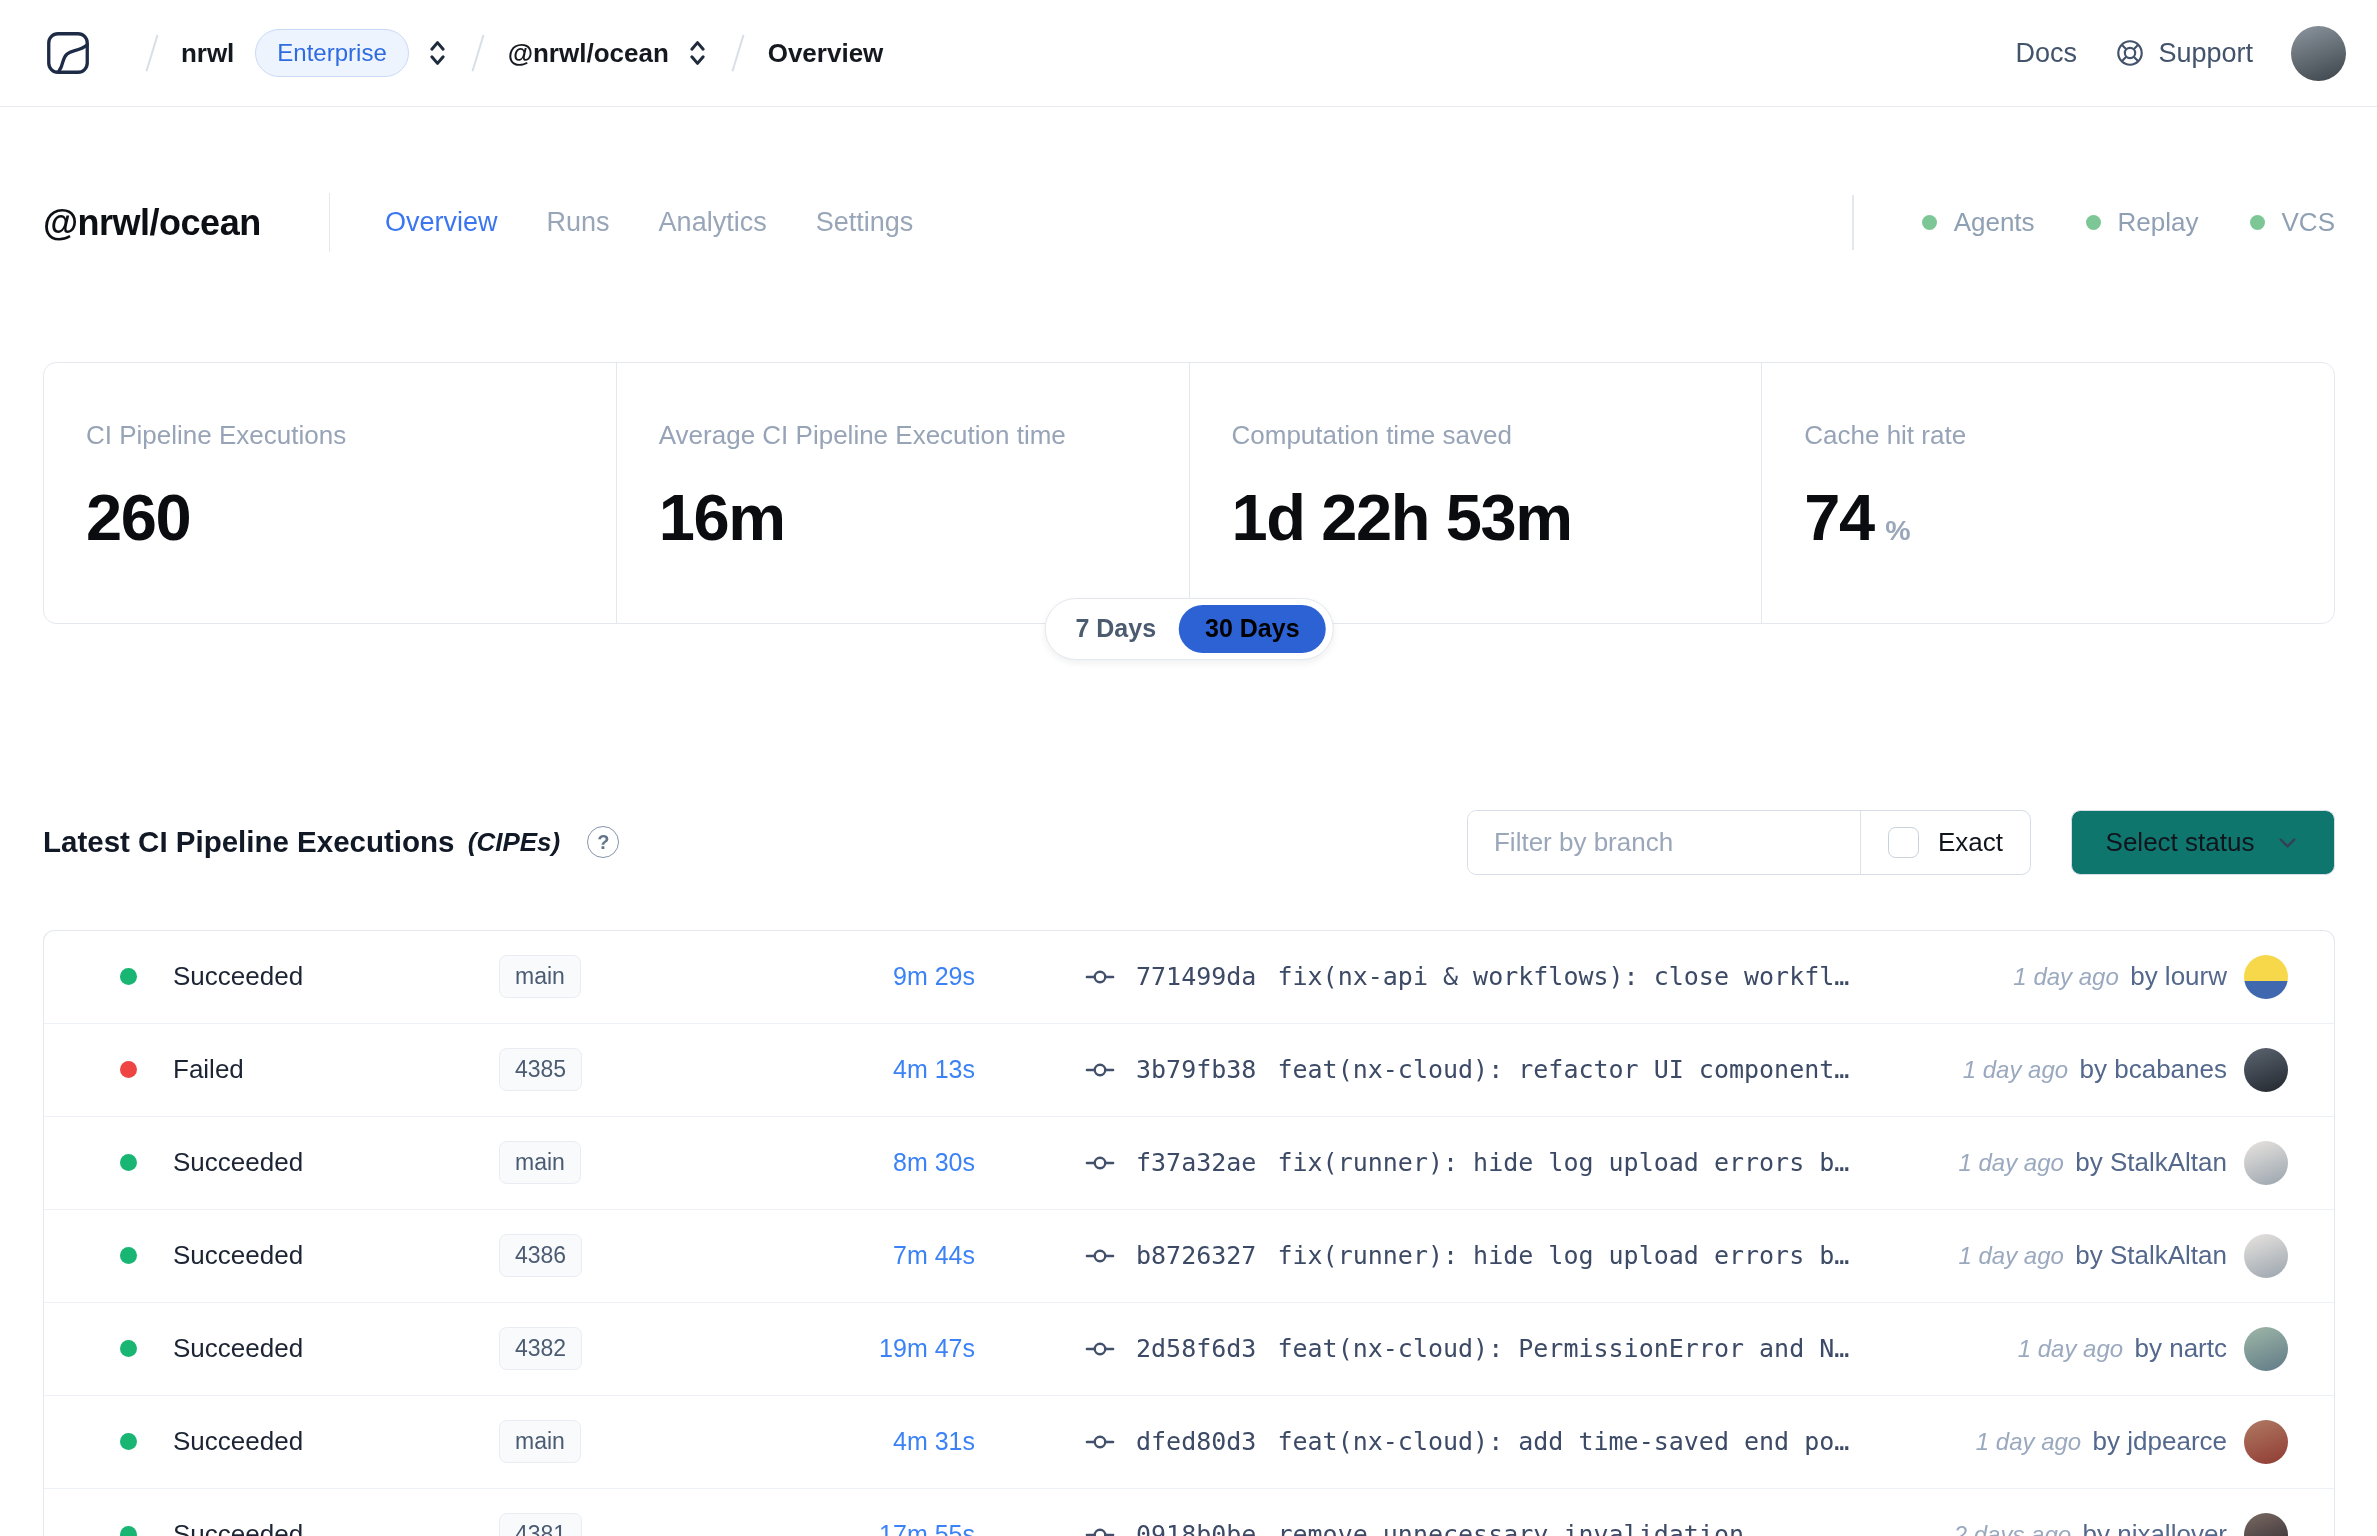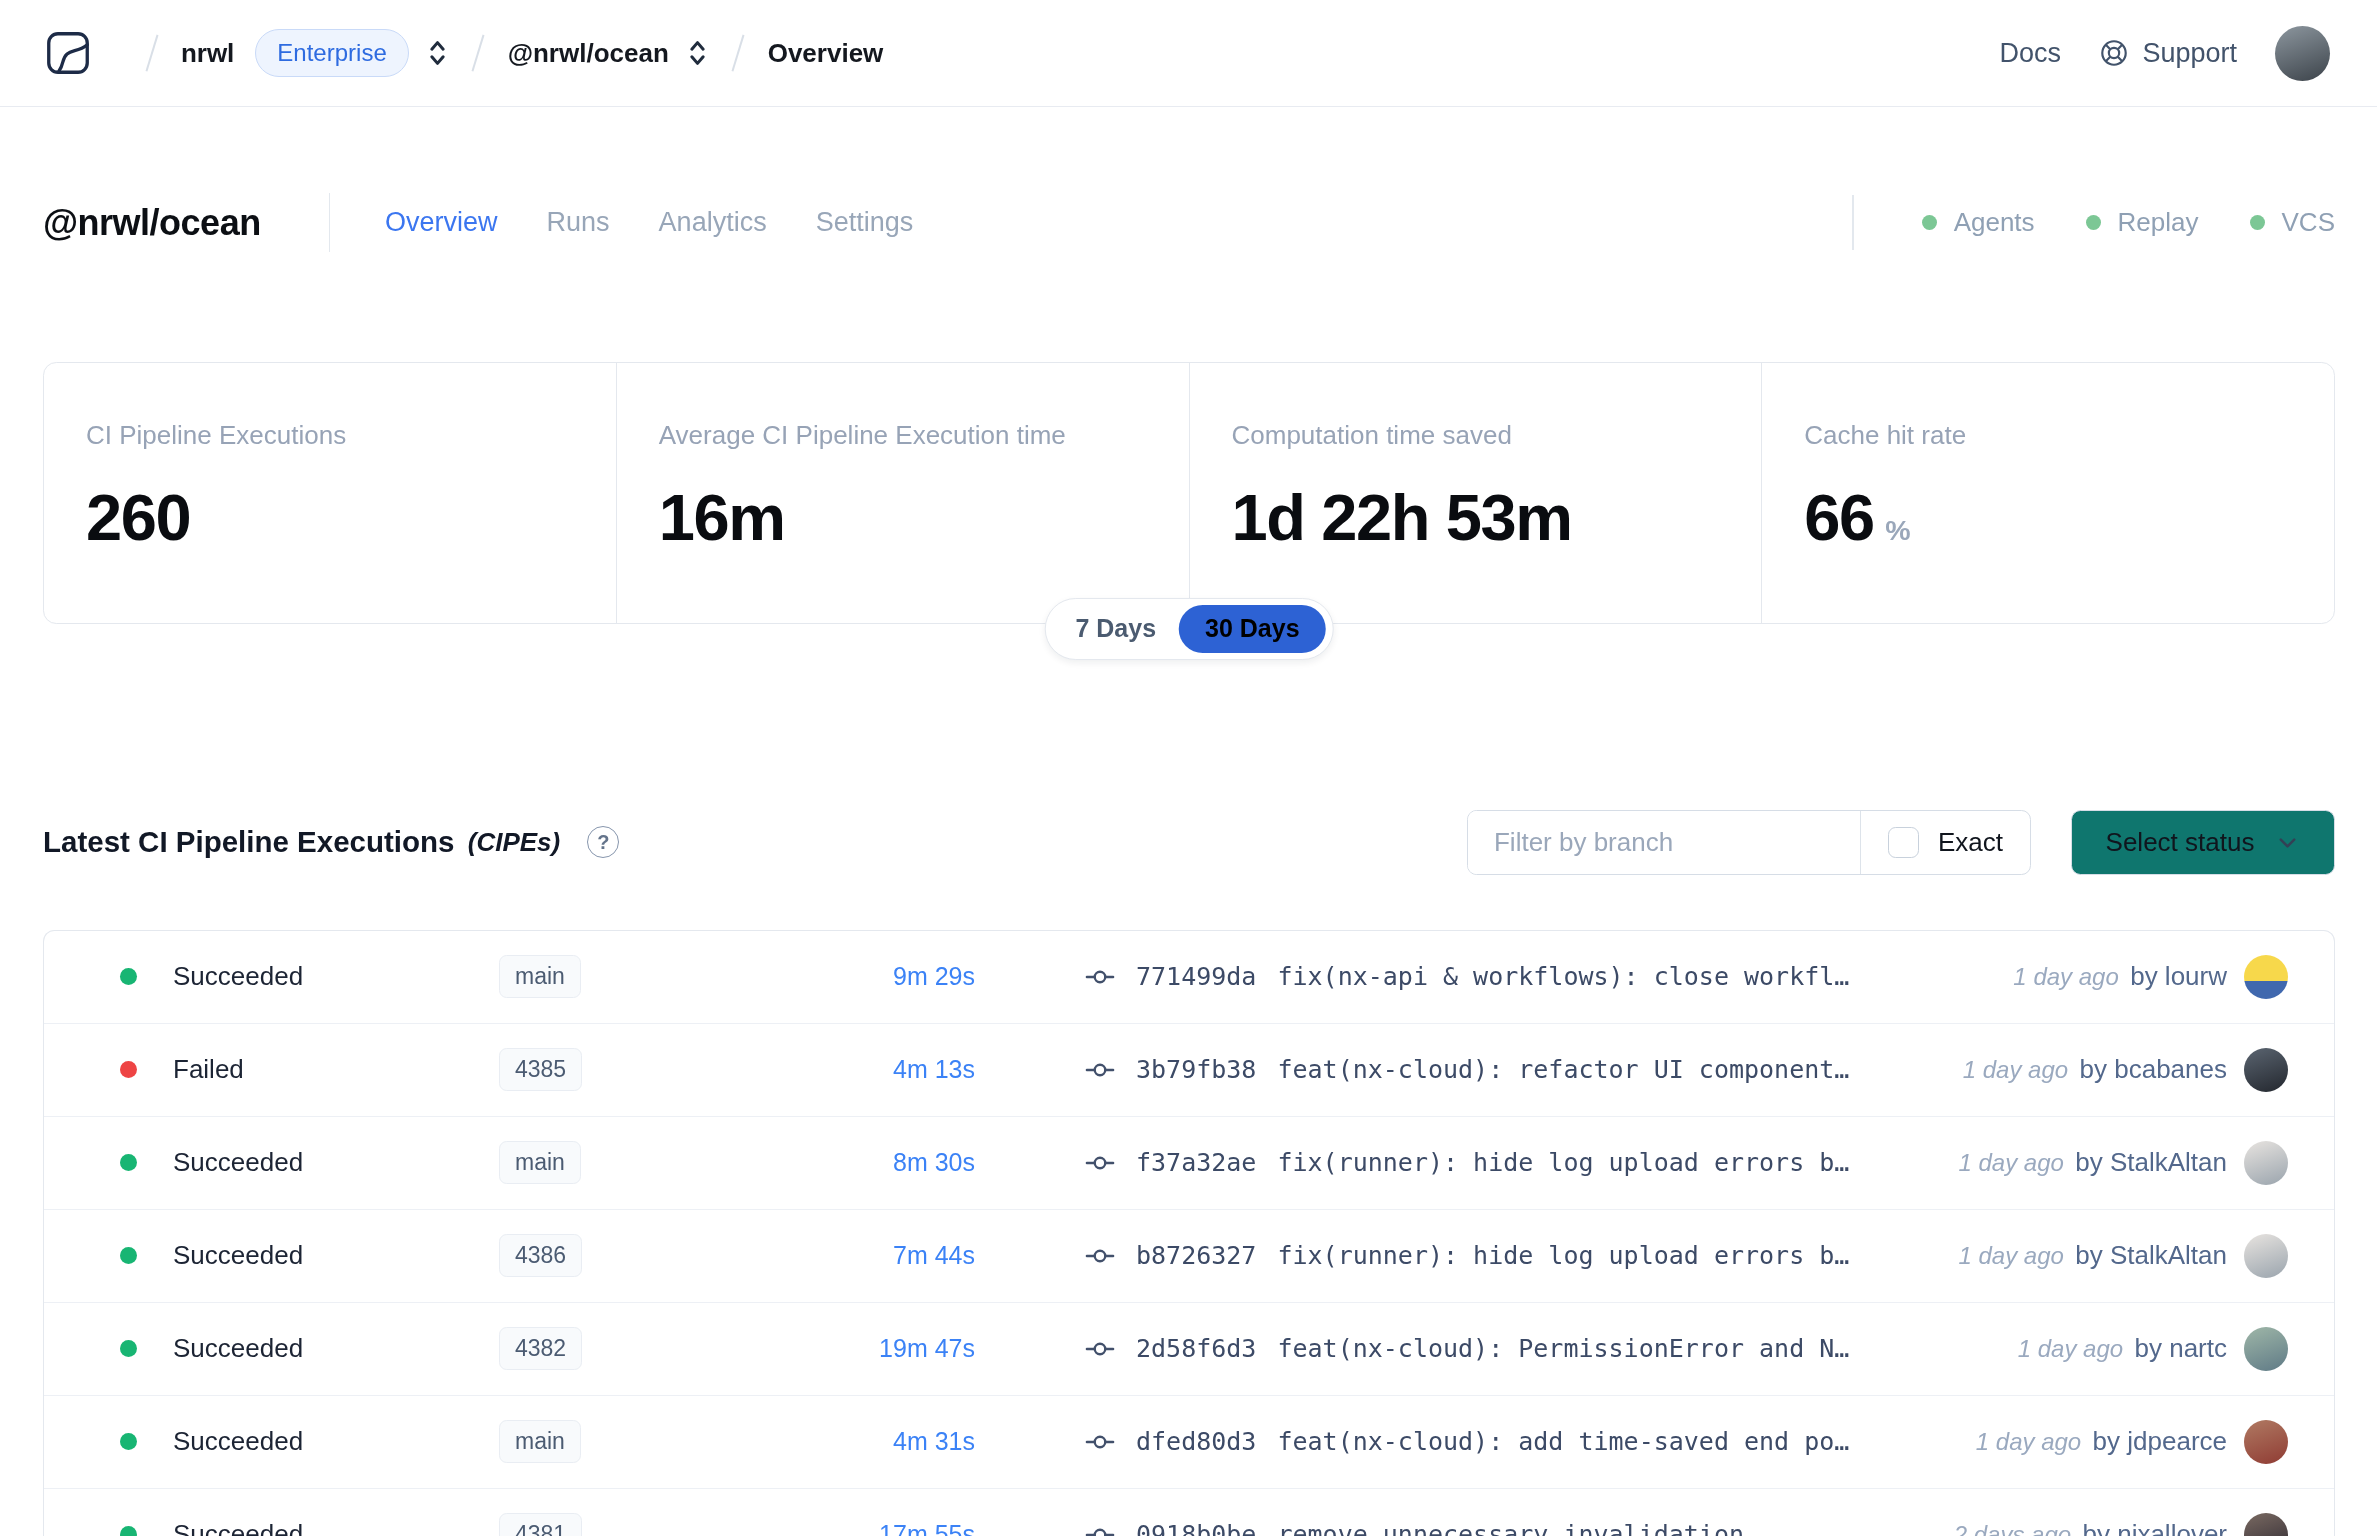--- a/index.html
+++ b/index.html
@@ -7,21 +7,21 @@
   body {
     width:2378px; height:1537px; overflow:hidden;
     background:#ffffff;
     font-family:"Liberation Sans", sans-serif;
     color:#1c2434;
   }
 
   
   .navbar {
     height:107px; border-bottom:1.4px solid #e8ebf1;
-    display:flex; align-items:center; padding:0 48px 0 46px;
+    display:flex; align-items:center; padding:0 32px 0 46px;
   }
   .logo { width:44px; height:44px; margin-right:32px; display:flex; cursor:pointer; }
   .crumb-slash { width:1.9px; height:38px; background:#d9dfe7; transform:rotate(17deg); margin:0 28.5px; }
   .crumb-strong { font-size:26px; font-weight:700; color:#14181f; }
   .plan-badge {
     margin-left:21px; padding:8.6px 21px; border-radius:950px;
     background:#eef4fe; border:1.4px solid #c9daf8;
     font-size:24px; font-weight:500;
   }
   .updown { margin-left:17px; display:flex; align-items:center; cursor:pointer; }
@@ -210,21 +210,21 @@
     </div>
     <div class="stat-card">
       <div class="stat-label">Computation time saved</div>
       <div class="stat-value">
           <span>1d 22h 53m</span>
         </div>
     </div>
     <div class="stat-card">
       <div class="stat-label">Cache hit rate</div>
       <div class="stat-value">
-        <span>66</span>
+        <span>74</span>
         <span class="stat-suffix">%</span>
       </div>
     </div>
   </div>
   <div class="range-toggle">
     <span class="range-option">7 Days</span>
     <span class="range-option active" style="background: rgb(45, 98, 212);">30 Days</span>
   </div>
 </div>
 

